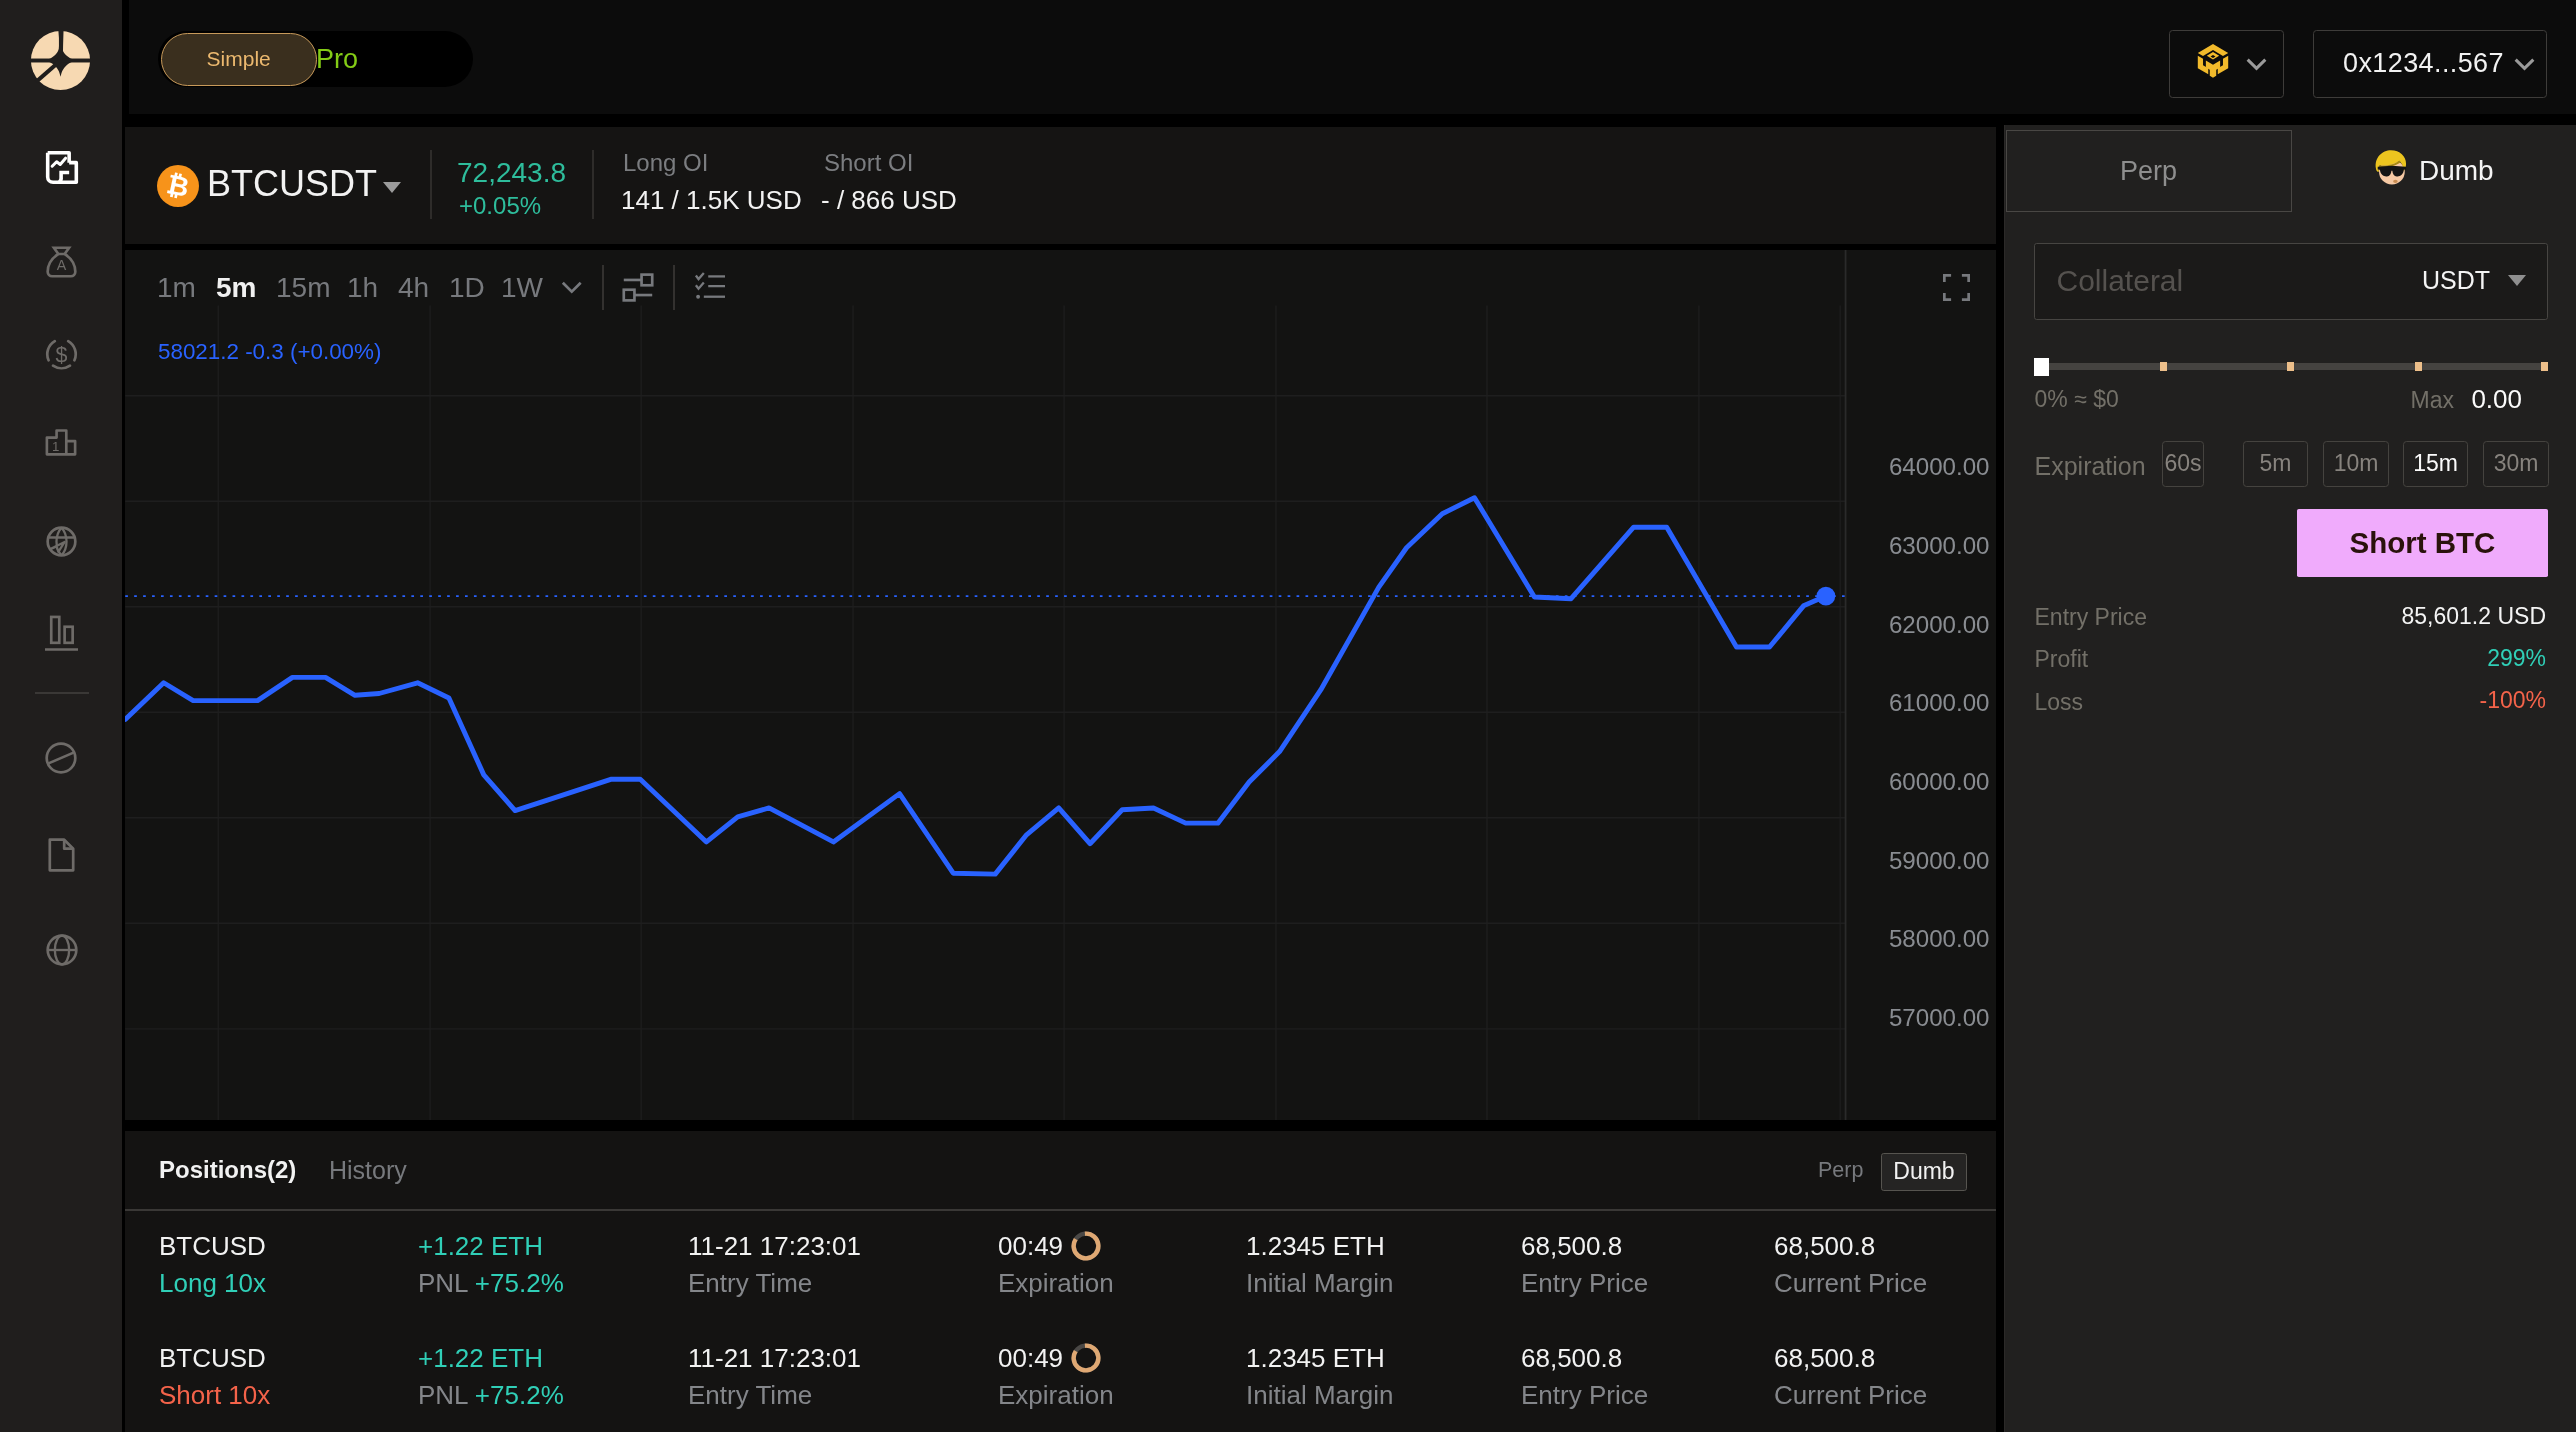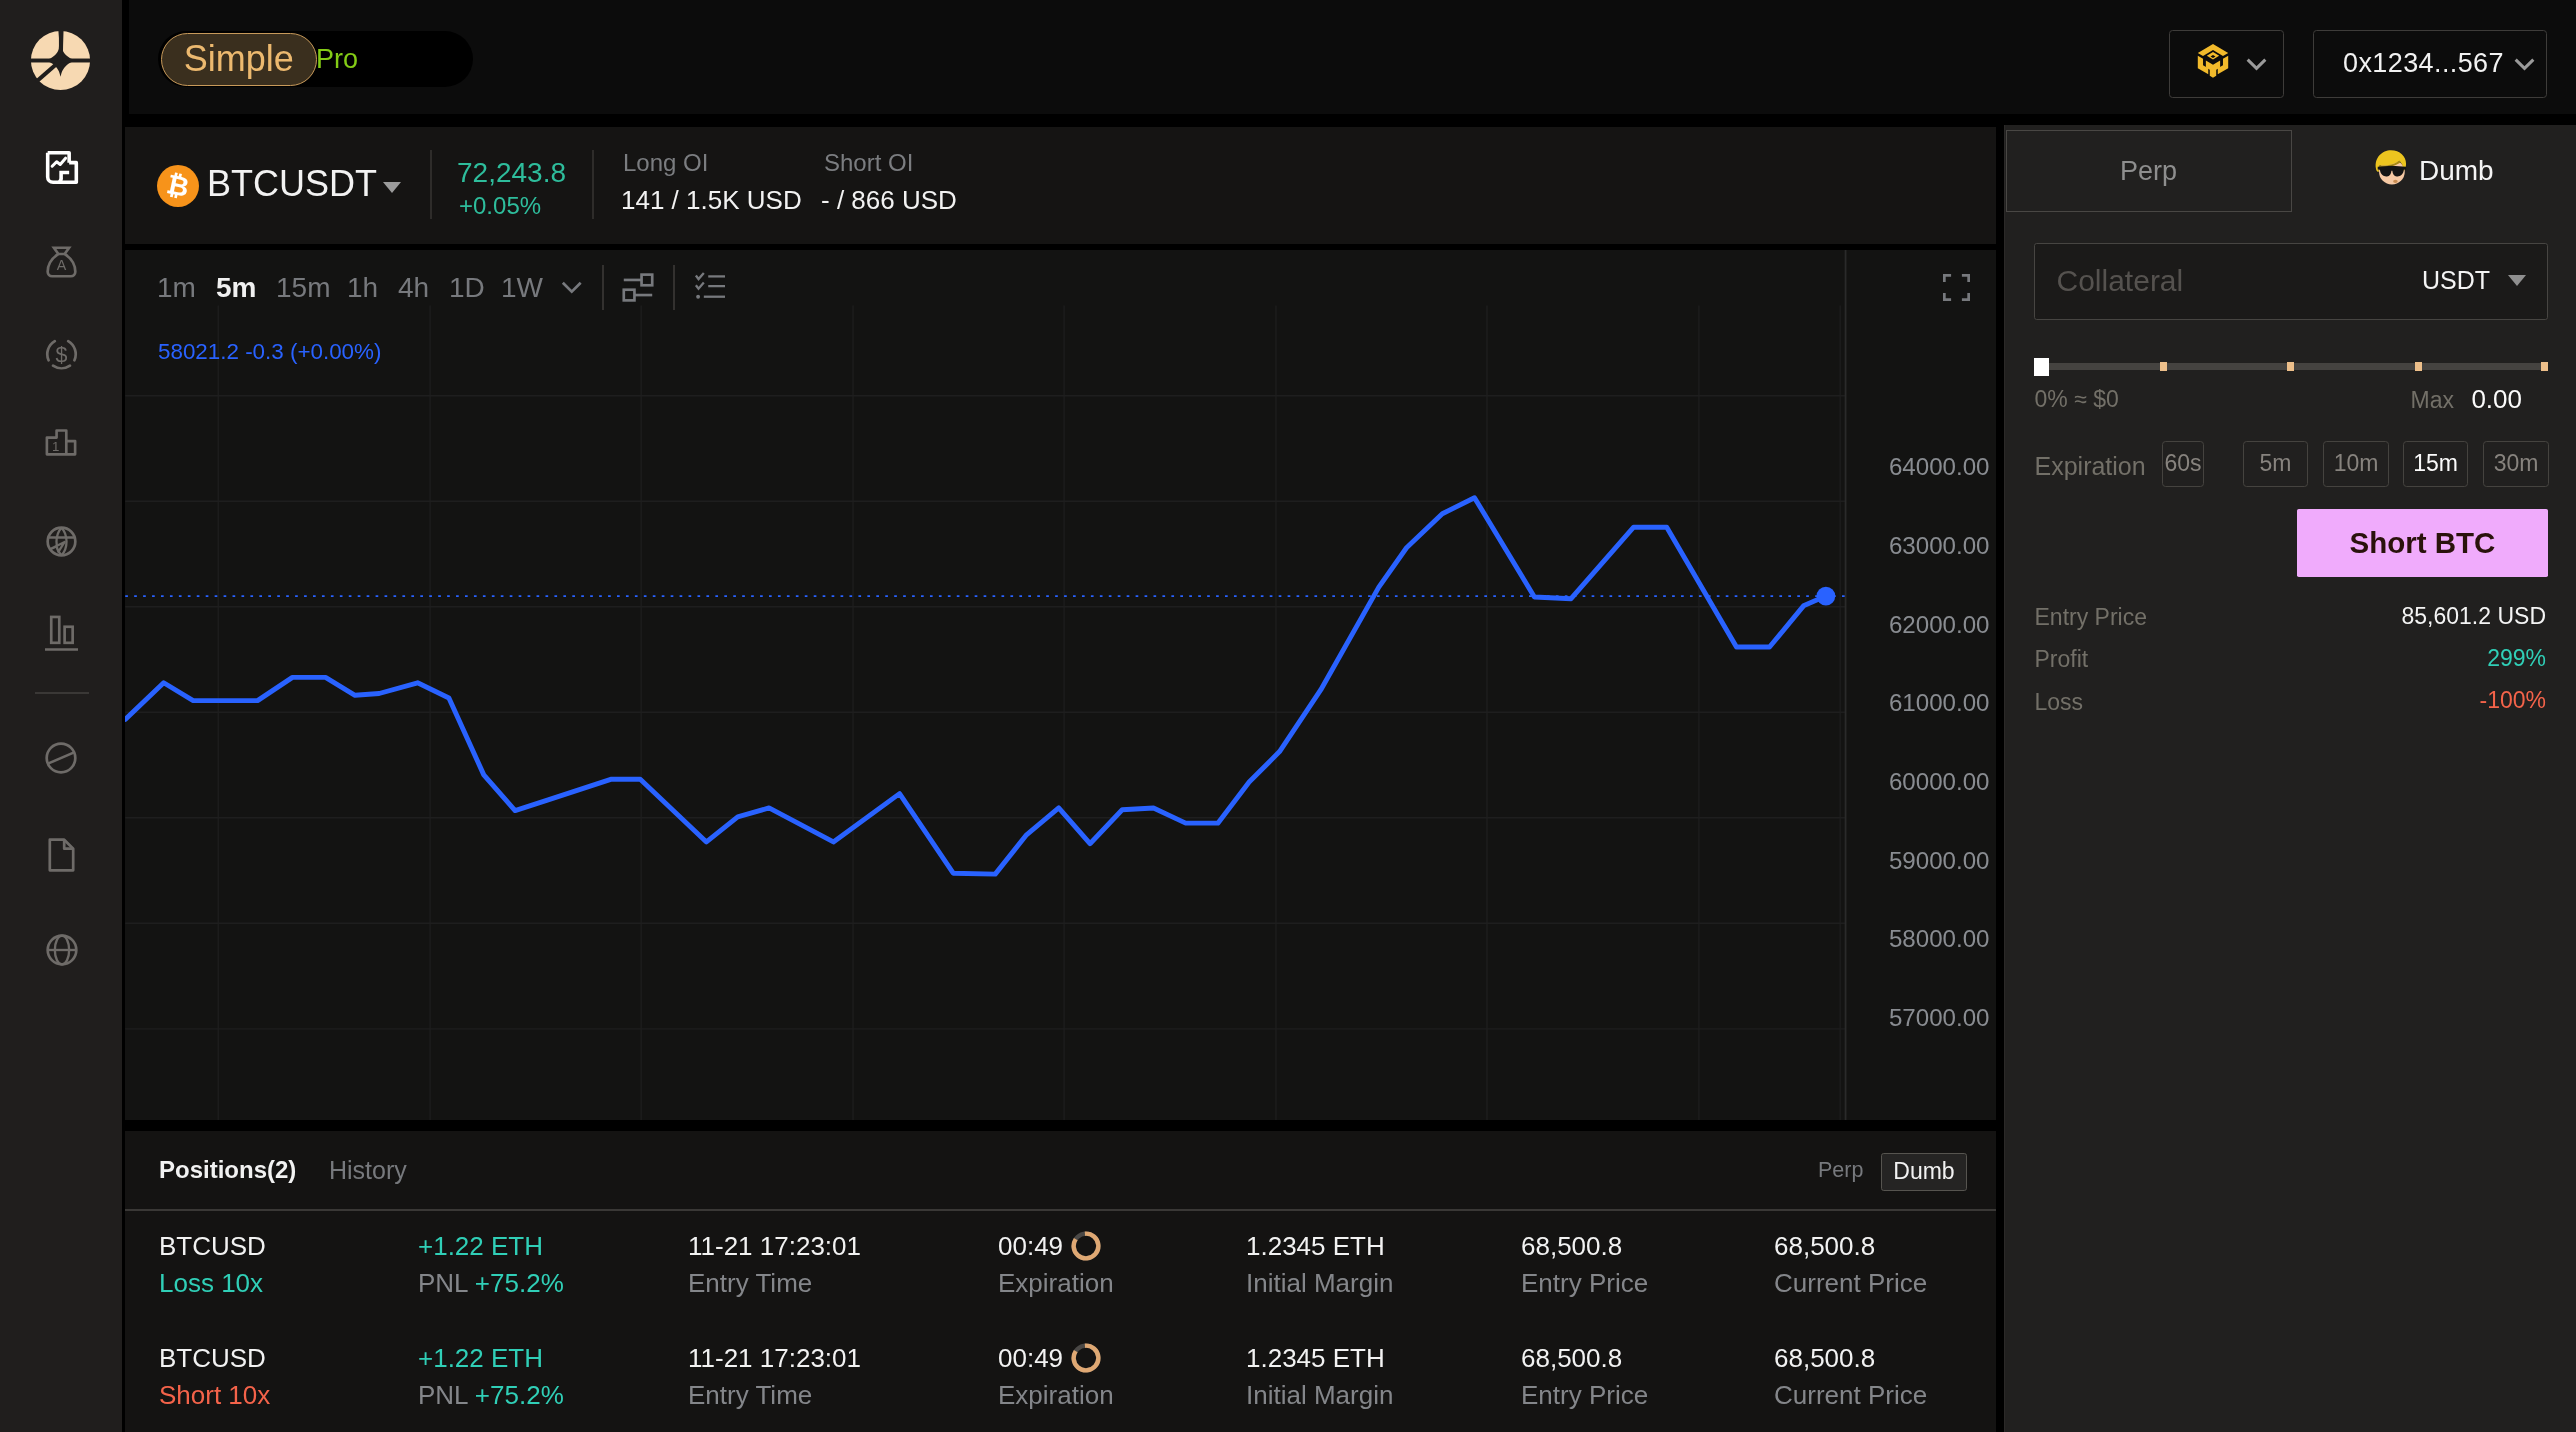--- a/index.html
+++ b/index.html
@@ -63,21 +63,21 @@
   <path d="M19 3 V13 H29" fill="none" stroke="#6e6b68" stroke-width="3" stroke-linejoin="round"></path>
 </svg>
 <svg class="abs" style="left:45px;top:933px" width="34" height="34" viewBox="0 0 38 38">
   <circle cx="19" cy="19" r="16" fill="none" stroke="#6e6b68" stroke-width="3"></circle>
   <ellipse cx="19" cy="19" rx="8" ry="16" fill="none" stroke="#6e6b68" stroke-width="2.6"></ellipse>
   <line x1="3" y1="19" x2="35" y2="19" stroke="#6e6b68" stroke-width="2.6"></line>
 </svg>
 </div>
 <div class="abs" id="topbar">
   <div class="abs" style="left:29px;top:31px;width:315px;height:56px;background:#000;border-radius:29px">
-    <div class="abs" style="left:2.7px;top:1.8px;width:156px;height:53px;background:#3a2f1e;border:1.8px solid #c89a5a;border-radius:27px;color:#ecb96f;font-size:36px;line-height:49px;text-align:center">Simple</div>
+    <div class="abs" style="left:2.7px;top:1.8px;width:156px;height:53px;background:#3a2f1e;border:1.8px solid #c89a5a;border-radius:27px;color:#ecb96f;font-size:21px;line-height:49px;text-align:center">Simple</div>
     <div class="abs" style="left:158px;top:0;width:157px;height:56px;color:#84cc16;font-size:27px;line-height:56px;text-align:left">Pro</div>
   </div>
   <div class="abs" style="left:2040px;top:29.5px;width:115px;height:68px;border:1.8px solid #3e3c3a;border-radius:3.6px">
     <svg class="abs" style="left:24px;top:11.6px" width="38" height="38" viewBox="0 0 40 40">
       <g fill="#f2ba2b">
         <path d="M20 2 L36 11.5 L30.5 14.7 L20 8.5 L9.5 14.7 L4 11.5 Z"></path>
         <path d="M20 10.5 L26.5 14.4 L20 18.3 L13.5 14.4 Z M20 13.6 L22.6 15.2 L20 16.8 L17.4 15.2 Z" fill-rule="evenodd"></path>
         <path d="M4 14.5 L9.5 17.7 V24.5 L15 27.7 V34 L4 27.5 Z M36 14.5 L30.5 17.7 V24.5 L25 27.7 V34 L36 27.5 Z"></path>
         <path d="M12.5 19.5 L20 23.9 L27.5 19.5 V26.8 L23.4 29.2 V35.5 L20 37.5 L16.6 35.5 V29.2 L12.5 26.8 Z"></path>
       </g>
@@ -176,21 +176,21 @@
   </svg>
   <div class="abs" style="left:33px;top:89px;font-size:22.4px;color:#2962ff">58021.2 -0.3 (+0.00%)</div>
 </div>
 <div class="abs" id="positions">
   <div class="abs" style="left:34px;top:25px;font-size:24px;font-weight:600;color:#f2f2f2">Positions(2)</div>
   <div class="abs" style="left:204px;top:25px;font-size:25px;color:#77797d">History</div>
   <div class="abs" style="left:1693px;top:27px;font-size:21.5px;color:#77797d">Perp</div>
   <div class="abs" style="left:1756px;top:21.5px;width:86px;height:38px;border:1.8px solid #56544f;background:#252423;border-radius:2.7px;color:#f2f2f2;font-size:23px;text-align:center;line-height:34px">Dumb</div>
   <div class="abs" style="left:0;top:78px;width:1871px;height:1.8px;background:#3a3836"></div>
   <div class="abs" style="left:34px;top:100px;font-size:26px;color:#f2f2f2">BTCUSD</div>
-  <div class="abs" style="left:34px;top:137px;font-size:26px;color:#30cfb7">Loss 10x</div>
+  <div class="abs" style="left:34px;top:137px;font-size:26px;color:#30cfb7">Long 10x</div>
   <div class="abs" style="left:293px;top:100px;font-size:26px;color:#30cfb7">+1.22 ETH</div>
   <div class="abs" style="left:293px;top:137px;font-size:26px;color:#84868a">PNL <span style="color:#30cfb7">+75.2%</span></div>
   <div class="abs" style="left:563px;top:100px;font-size:26px;color:#f2f2f2">11-21 17:23:01</div>
   <div class="abs" style="left:563px;top:137px;font-size:26px;color:#84868a">Entry Time</div>
   <div class="abs" style="left:873px;top:100px;font-size:26px;color:#f2f2f2">00:49</div>
   <svg class="abs" style="left:946px;top:100px" width="30" height="30" viewBox="0 0 34 34">
     <circle cx="17" cy="17" r="14" fill="none" stroke="#4a4846" stroke-width="5"></circle>
     <circle cx="17" cy="17" r="14" fill="none" stroke="#dfa873" stroke-width="5" stroke-dasharray="75,13" transform="rotate(-95 17 17)"></circle>
   </svg>
   <div class="abs" style="left:873px;top:137px;font-size:26px;color:#84868a">Expiration</div>

